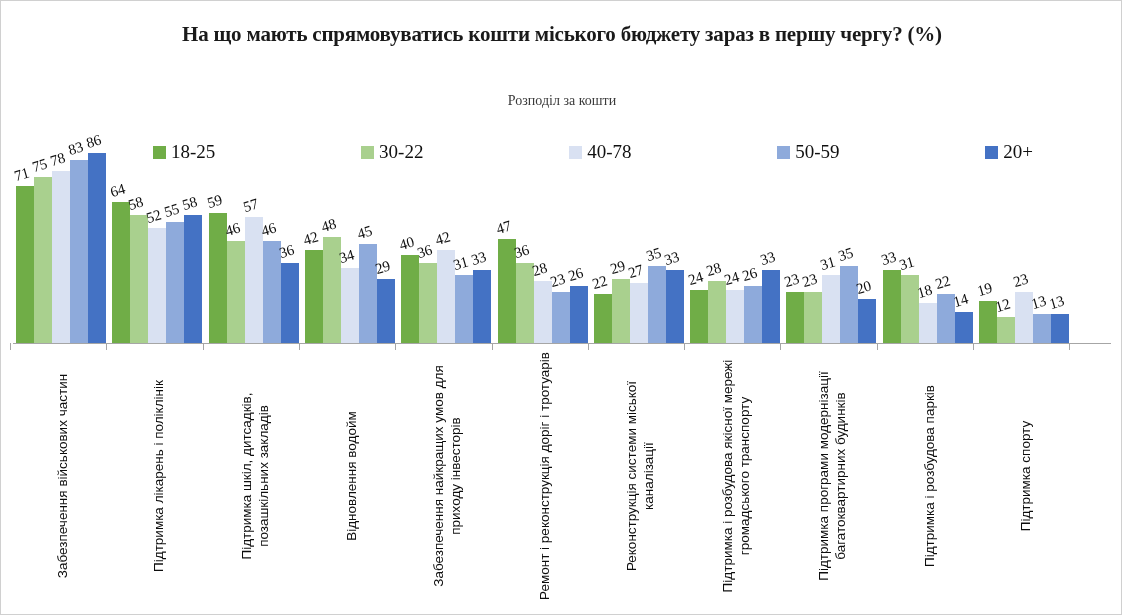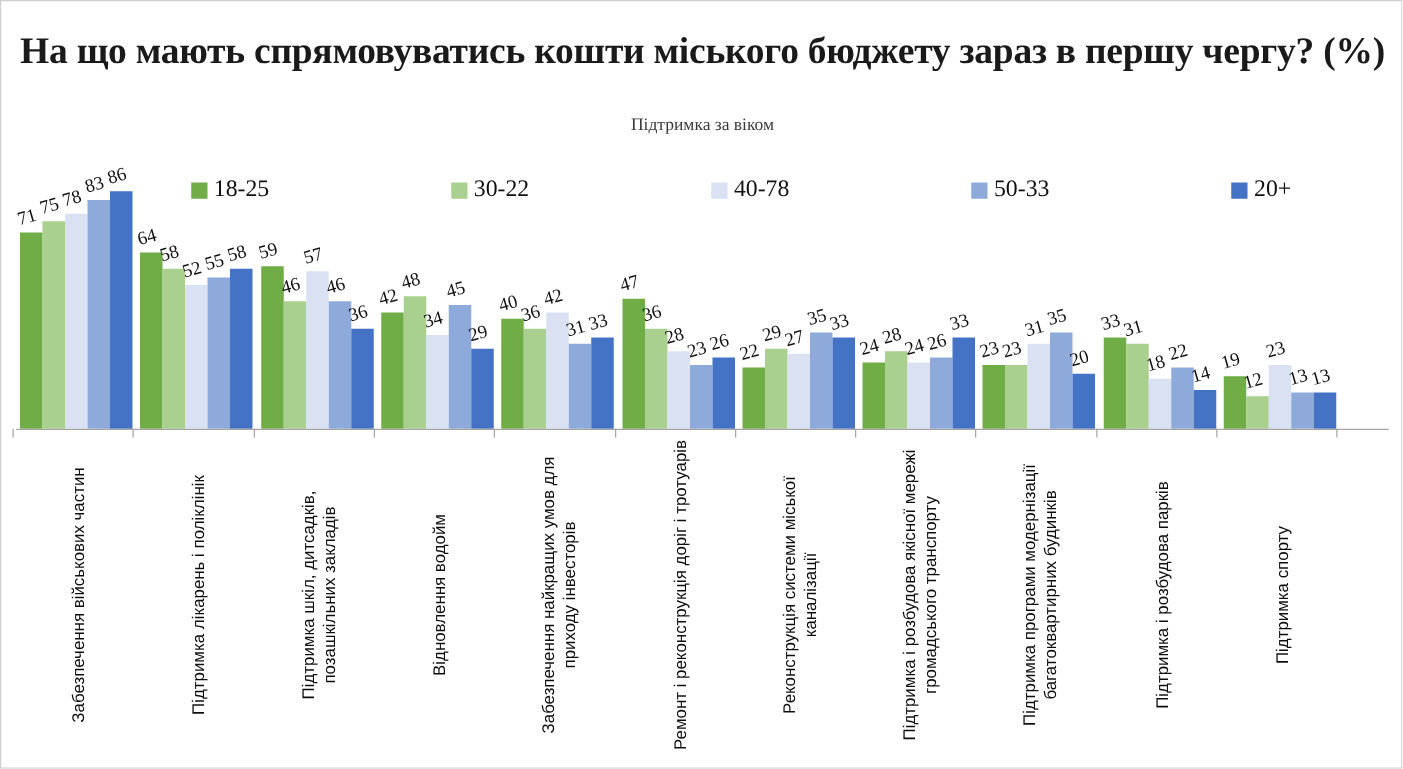--- a/index.html
+++ b/index.html
@@ -21,21 +21,21 @@
   
   #title-block {
     position: absolute;
     left: 0;
     top: 20px;
     width: 1122px;
     text-align: center;
   }
   #chart-title {
     font-family: "Liberation Serif", serif;
-    font-size: 30px;
+    font-size: 21px;
     font-weight: bold;
     color: #1a1a1a;
     line-height: 1.30;
     letter-spacing: -0.2px;
     padding: 0 12px;
   }
   #chart-subtitle {
     position: absolute;
     left: 0;
     top: 92px;
@@ -153,38 +153,38 @@
 <body>
 
 <div id="root">
 
   <div id="title-block">
     <div id="chart-title">
         <div>На що мають спрямовуватись кошти міського бюджету зараз в першу чергу? (%)</div>
       </div>
   </div>
 
-  <div id="chart-subtitle">Підтримка за віком</div>
+  <div id="chart-subtitle">Розподіл за кошти</div>
 
   <div id="legend">
       <div class="legend-item">
         <span class="legend-swatch" style="background: rgb(112, 173, 71);"></span>
         <span class="legend-label">18-25</span>
       </div>
       <div class="legend-item">
         <span class="legend-swatch" style="background: rgb(169, 208, 142);"></span>
         <span class="legend-label">30-22</span>
       </div>
       <div class="legend-item">
         <span class="legend-swatch" style="background: rgb(217, 225, 242);"></span>
         <span class="legend-label">40-78</span>
       </div>
       <div class="legend-item">
         <span class="legend-swatch" style="background: rgb(142, 170, 219);"></span>
-        <span class="legend-label">50-33</span>
+        <span class="legend-label">50-59</span>
       </div>
       <div class="legend-item">
         <span class="legend-swatch" style="background: rgb(68, 114, 196);"></span>
         <span class="legend-label">20+</span>
       </div>
     </div>
 
   <div id="plot">
       <div class="group" style="left: 3px; width: 96px;">
         <div class="bar" style="left: 0px; height: 156.86px; background: rgb(112, 173, 71);"></div>

